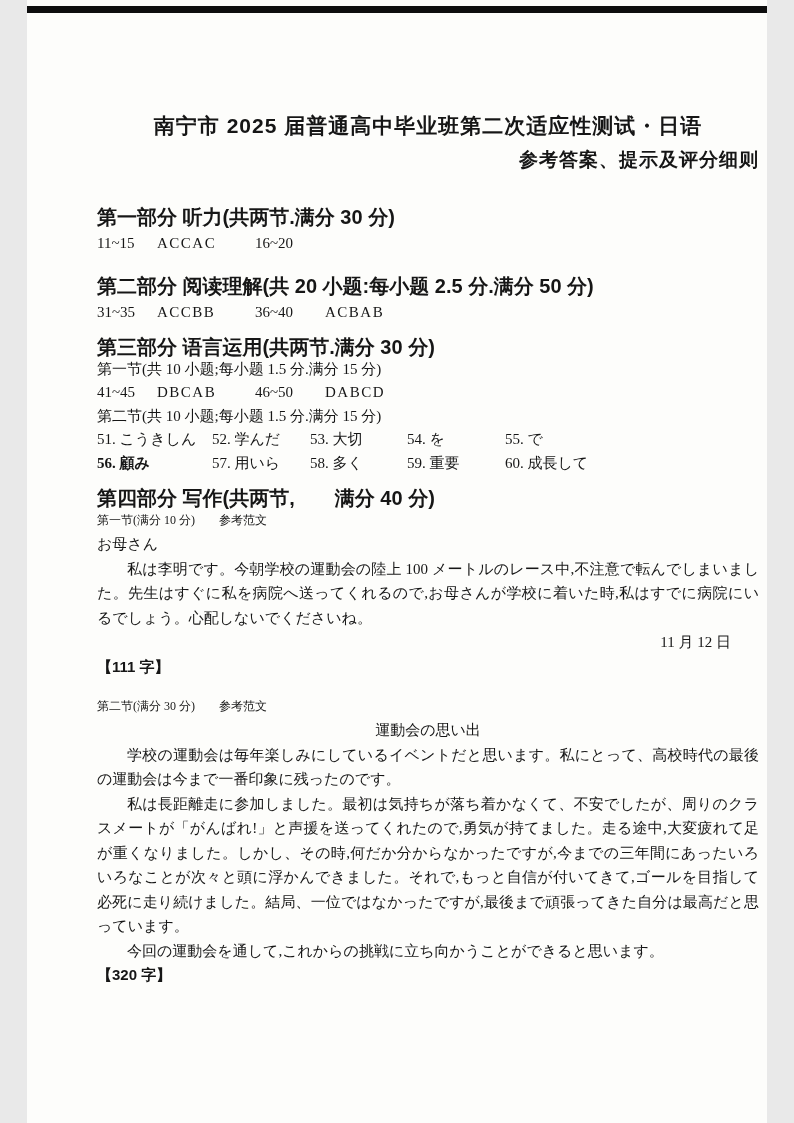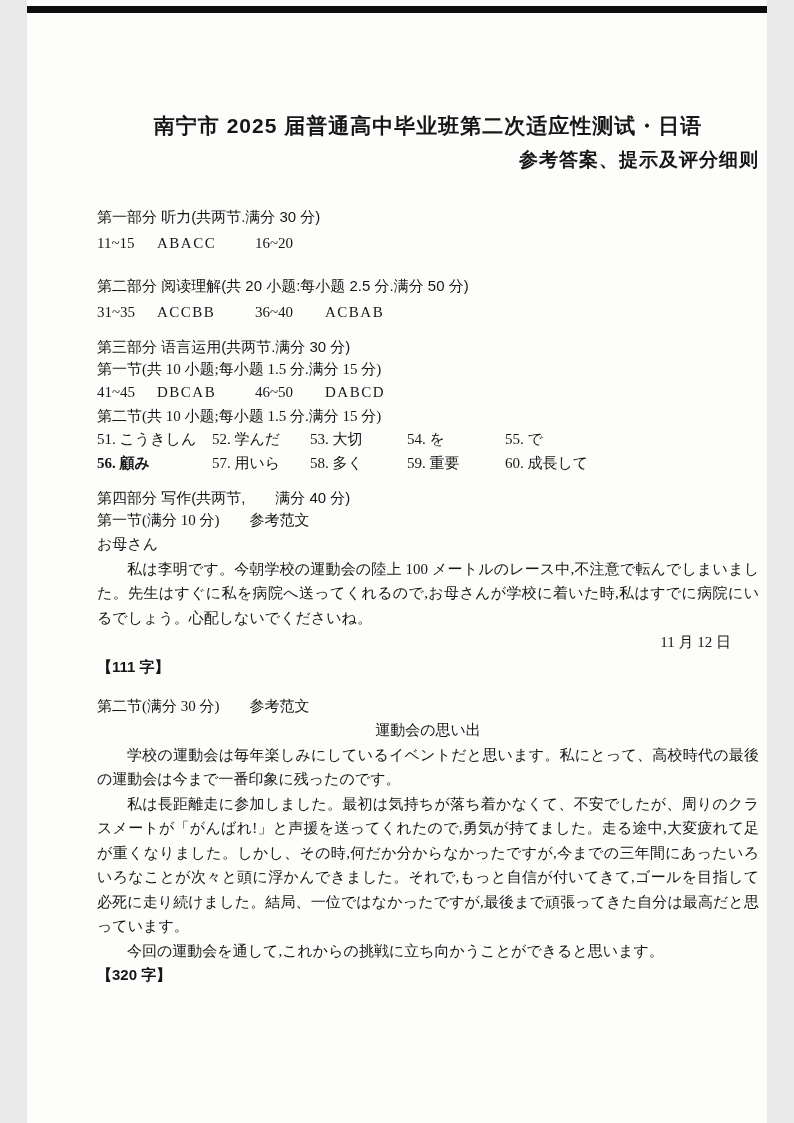--- a/index.html
+++ b/index.html
@@ -11,35 +11,35 @@
   }
   .scan-bar { position:absolute; top:6px; left:0; width:794px; height:7px; background:#0e0e0e; }
   .content { position:absolute; top:0; left:0; width:794px; padding:112px 62px 0 70px; }
 
   .t1 { text-align:center; font-family:"Liberation Sans","DejaVu Sans",sans-serif;
         font-weight:700; font-size:21px; line-height:27px; letter-spacing:1px; }
   .t2 { text-align:right; font-family:"Liberation Sans","DejaVu Sans",sans-serif;
         font-weight:700; font-size:19px; line-height:24px; margin-top:9px; letter-spacing:1px; }
 
   .part-heading { font-family:"Liberation Sans","DejaVu Sans",sans-serif;
-        font-weight:400; font-size:15px; line-height:22px; }
+        font-weight:700; font-size:20px; line-height:22px; }
   .sub-heading { font-size:15px; line-height:22px; }
 
   .mt-p1 { margin-top:34px; }
   .mt-p2 { margin-top:19px; }
   .mt-p3 { margin-top:11px; }
   .mt-p4 { margin-top:12px; }
   .mt-rows { margin-top:3px; }
 
   .row4 { display:grid; grid-template-columns:60px 98px 70px auto; line-height:25px; }
   .row5 { display:grid; grid-template-columns:115px 98px 97px 98px auto; line-height:24px; }
   .ans { letter-spacing:1.5px; }
   .b { font-weight:700; }
 
-  .sec-label { font-size:15px; line-height:23px; }
+  .sec-label { font-size:12px; line-height:23px; }
   .body-line { line-height:24.5px; }
   .para { line-height:24.5px; text-indent:2em; text-align:justify; }
   .date-line { text-align:right; padding-right:28px; line-height:24.5px; }
   .count-line { text-align:left; line-height:24.5px;
         font-family:"Liberation Sans","DejaVu Sans",sans-serif; font-weight:700; }
   .center-line { text-align:center; line-height:24.5px; }
 </style>
 </head>
 <body>
 
@@ -48,21 +48,21 @@
 
   <div class="content">
 
     <div class="t1">南宁市 2025 届普通高中毕业班第二次适应性测试・日语</div>
     <div class="t2">参考答案、提示及评分细则</div>
 
     <div class="part-heading mt-p1">第一部分 听力(共两节.满分 30 分)</div>
     <div class="mt-rows">
       <div class="row4">
         <span>11~15</span>
-        <span class="ans">ABACC</span>
+        <span class="ans">ACCAC</span>
         <span>16~20</span>
       </div>
     </div>
 
     <div class="part-heading mt-p2">第二部分 阅读理解(共 20 小题:每小题 2.5 分.满分 50 分)</div>
     <div class="mt-rows">
       <div class="row4">
         <span>31~35</span>
         <span class="ans">ACCBB</span>
         <span>36~40</span>

